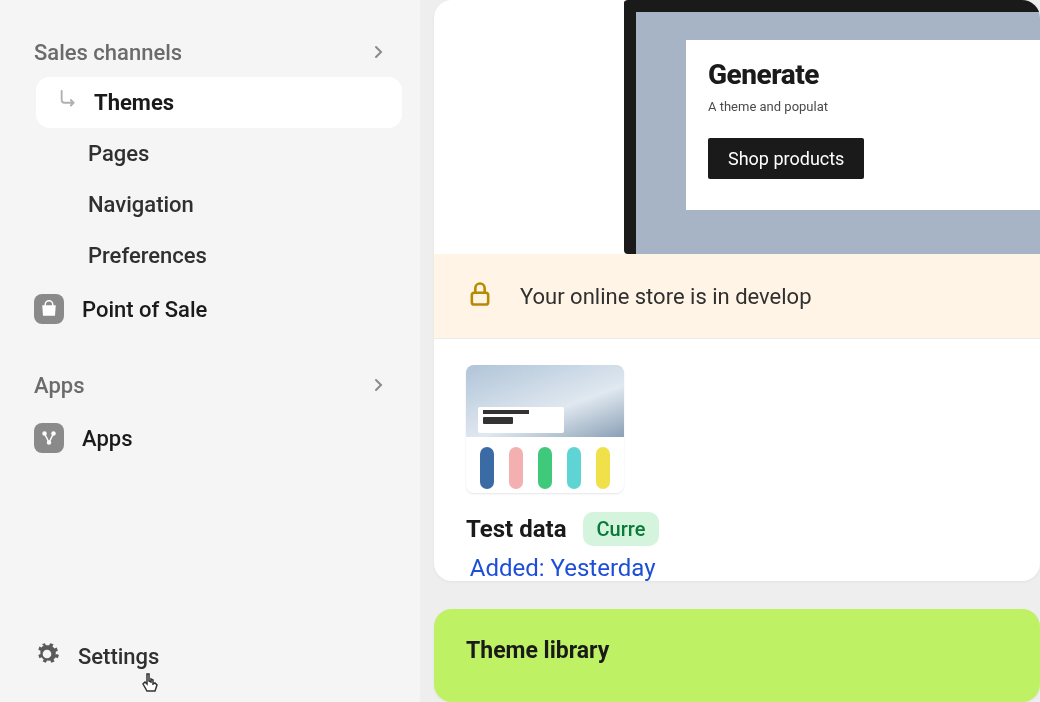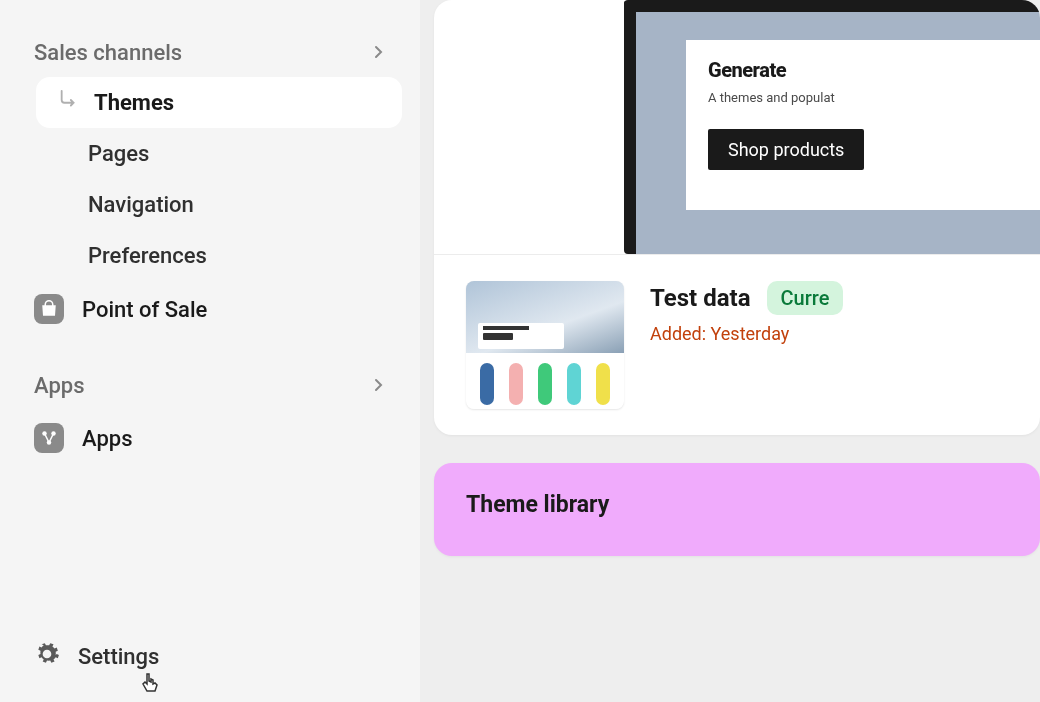--- a/index.html
+++ b/index.html
@@ -150,21 +150,21 @@
       border-bottom: none;
       overflow: hidden;
     }
     .hero-inner {
       background: #fff;
       margin: 28px 0 0 50px;
       padding: 18px 0 18px 22px;
       height: 170px;
     }
     .hero-title {
-      font-size: 20px;
+      font-size: 28px;
       font-weight: 800;
       color: #1a1a1a;
       letter-spacing: -0.5px;
     }
     .hero-sub {
       font-size: 13px;
       color: #4a4a4a;
       margin-top: 8px;
     }
     .hero-btn {
@@ -185,24 +185,25 @@
     }
     .lock-icon {
       color: #b58b00;
     }
     .banner-text {
       font-size: 22px;
       color: #303030;
     }
     .theme-row {
       display: flex;
-      gap: 26px;
+      gap: 19px;
       padding: 26px 0 26px 32px;
       align-items: flex-start;
       border-top: 1px solid #ececec;
+      flex-direction: column;
     }
     .theme-thumb {
       width: 158px;
       height: 128px;
       background: #f2f2f2;
       border-radius: 8px;
       overflow: hidden;
       flex-shrink: 0;
       box-shadow: 0 1px 2px rgba(0,0,0,0.1);
     }
@@ -263,25 +264,26 @@
     }
     .badge {
       background: #d4f4dd;
       color: #0a7a3a;
       font-size: 20px;
       font-weight: 500;
       padding: 5px 14px;
       border-radius: 10px;
     }
     .theme-info {
-      font-size: 18px;
-      color: #c2410c;
+      font-size: 24px;
+      color: #1d4ed8;
+      text-align: center;
     }
     .library-card {
-      background: #f0abfc;
+      background: #bef264;
       border-radius: 18px;
       margin-left: 14px;
       padding: 28px 32px;
       box-shadow: 0 1px 3px rgba(0,0,0,0.05);
     }
     .library-title {
       font-size: 23px;
       font-weight: 700;
       color: #1a1a1a;
       margin-bottom: 10px;
@@ -370,25 +372,34 @@
     <span>Settings</span>
   </div>
 </div>
 
 <div class="main">
 
   <div class="hero-card">
     <div class="hero-preview">
       <div class="hero-inner">
         <div class="hero-title">Generate</div>
-        <div class="hero-sub">A themes and populat</div>
+        <div class="hero-sub">A theme and populat</div>
         <div class="hero-btn">Shop products</div>
       </div>
     </div>
 
+    <div class="banner">
+      <span class="lock-icon">
+        <svg width="28" height="28" viewBox="0 0 24 24" fill="none" stroke="currentColor" stroke-width="2.2" stroke-linecap="round">
+            <rect x="5" y="11" width="14" height="10" rx="2"></rect>
+            <path d="M8 11V7a4 4 0 018 0v4"></path>
+          </svg>
+      </span>
+      <span class="banner-text">Your online store is in develop</span>
+    </div>
 
     <div class="theme-row">
       <div class="theme-thumb">
         <div class="thumb-sky">
           <div class="thumb-text-box">
             <div class="thumb-text-line"></div>
             <div class="thumb-text-btn"></div>
           </div>
         </div>
         <div class="thumb-products">

